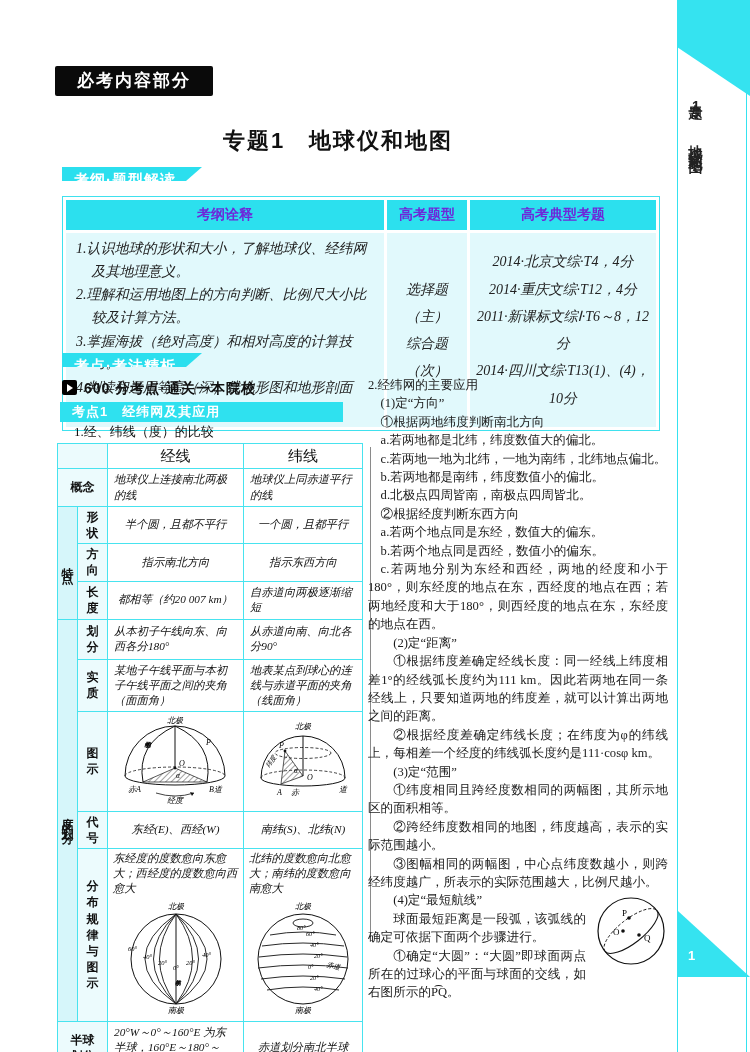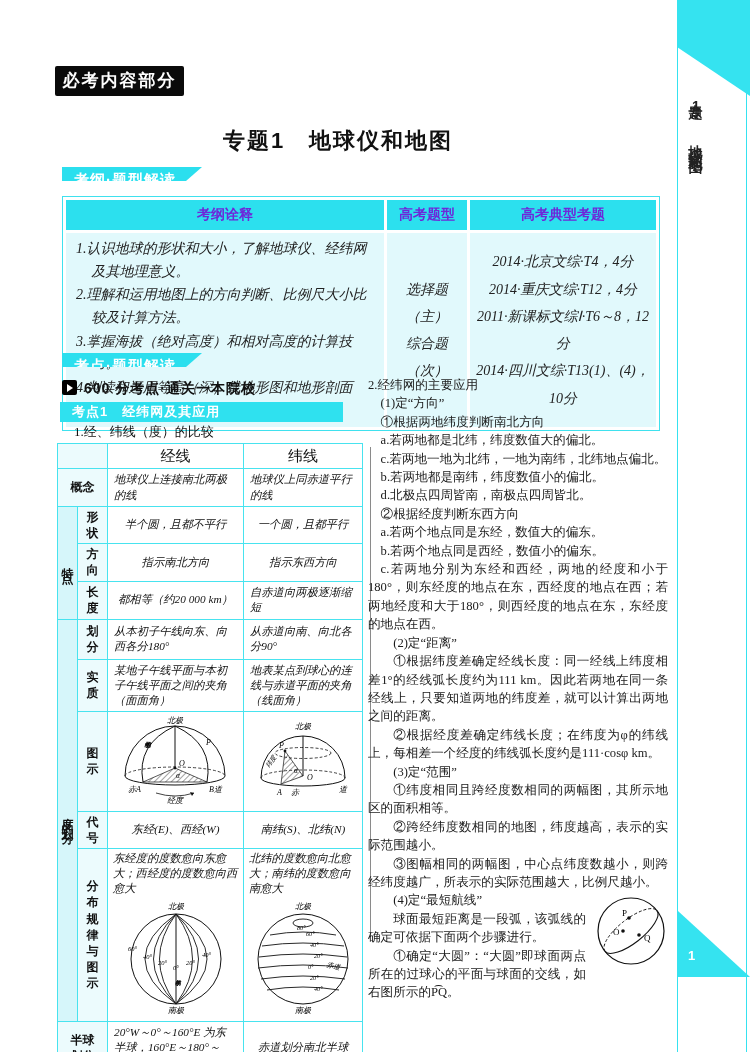--- a/index.html
+++ b/index.html
@@ -1,20 +1,20 @@
 <!DOCTYPE html>
 <html><head>
 <meta charset="utf-8">
 <style>
   * { box-sizing: border-box; }
   body { margin:0; background:#fff; font-family:"Liberation Sans", sans-serif; color:#111; }
   #page { position:relative; width:750px; height:1052px; background:#fff; overflow:hidden; }
 
   
-  .badge { position:absolute; left:55px; top:66px; width:129px; height:30px; background:#0a0a0a;
+  .badge { position:absolute; left:55px; top:66px; width:158px; height:30px; background:#0a0a0a;
            color:#fff; font-weight:bold; font-size:17px; text-align:center; line-height:30px;
            letter-spacing:2px; border-radius:2px; }
 
   .main-title { position:absolute; left:0; top:126px; width:676px; text-align:center;
                 font-size:22px; font-weight:bold; letter-spacing:2px; }
 
   
   .tag { position:absolute; left:62px; height:14px; background:#2bdfee; color:#fff;
          font-weight:bold; font-size:15px; line-height:25px; padding:0 26px 0 12px;
          clip-path: polygon(0 0, 100% 0, calc(100% - 16px) 100%, 0 100%); letter-spacing:1px; }
@@ -123,21 +123,21 @@
           <p>2014·北京文综·T4，4分</p>
           <p>2014·重庆文综·T12，4分</p>
           <p>2011·新课标文综Ⅰ·T6～8，12分</p>
           <p>2014·四川文综·T13(1)、(4)，10分</p>
         </td>
       </tr>
     </tbody>
       </table>
   </div>
 
-  <div class="tag" style="top:353px">考点·题型解读</div>
+  <div class="tag" style="top:353px">考点·考法精析</div>
   <div class="h600">
     <span class="play-icon"></span><span>600 分考点·通关一本院校</span>
   </div>
   <div class="kbar">考点1　经纬网及其应用</div>
   <div class="list-title">1.经、纬线（度）的比较</div>
 
   <div class="ctwrap">
     <table class="ct">
       <colgroup>
           <col style="width:20px">
@@ -162,21 +162,21 @@
         <td class="cc">半个圆，且都不平行</td>
         <td class="cc">一个圆，且都平行</td>
           </tr>
       <tr class="rh24">
         <td class="lab">方向</td>
         <td class="cc">指示南北方向</td>
         <td class="cc">指示东西方向</td>
           </tr>
       <tr class="rh38">
         <td class="lab">长度</td>
-        <td class="cc">都相等（约20 000 km）</td>
+        <td class="cc">都相等（约20 007 km）</td>
         <td class="cc tl">自赤道向两极逐渐缩短</td>
           </tr>
       <tr class="rh40">
         <td class="grp" rowspan="5"><span class="vtext">度的划分</span></td>
         <td class="lab">划分</td>
         <td class="cc tl">从本初子午线向东、向西各分180°</td>
         <td class="cc tl">从赤道向南、向北各分90°</td>
           </tr>
       <tr class="rh52">
         <td class="lab">实质</td>

